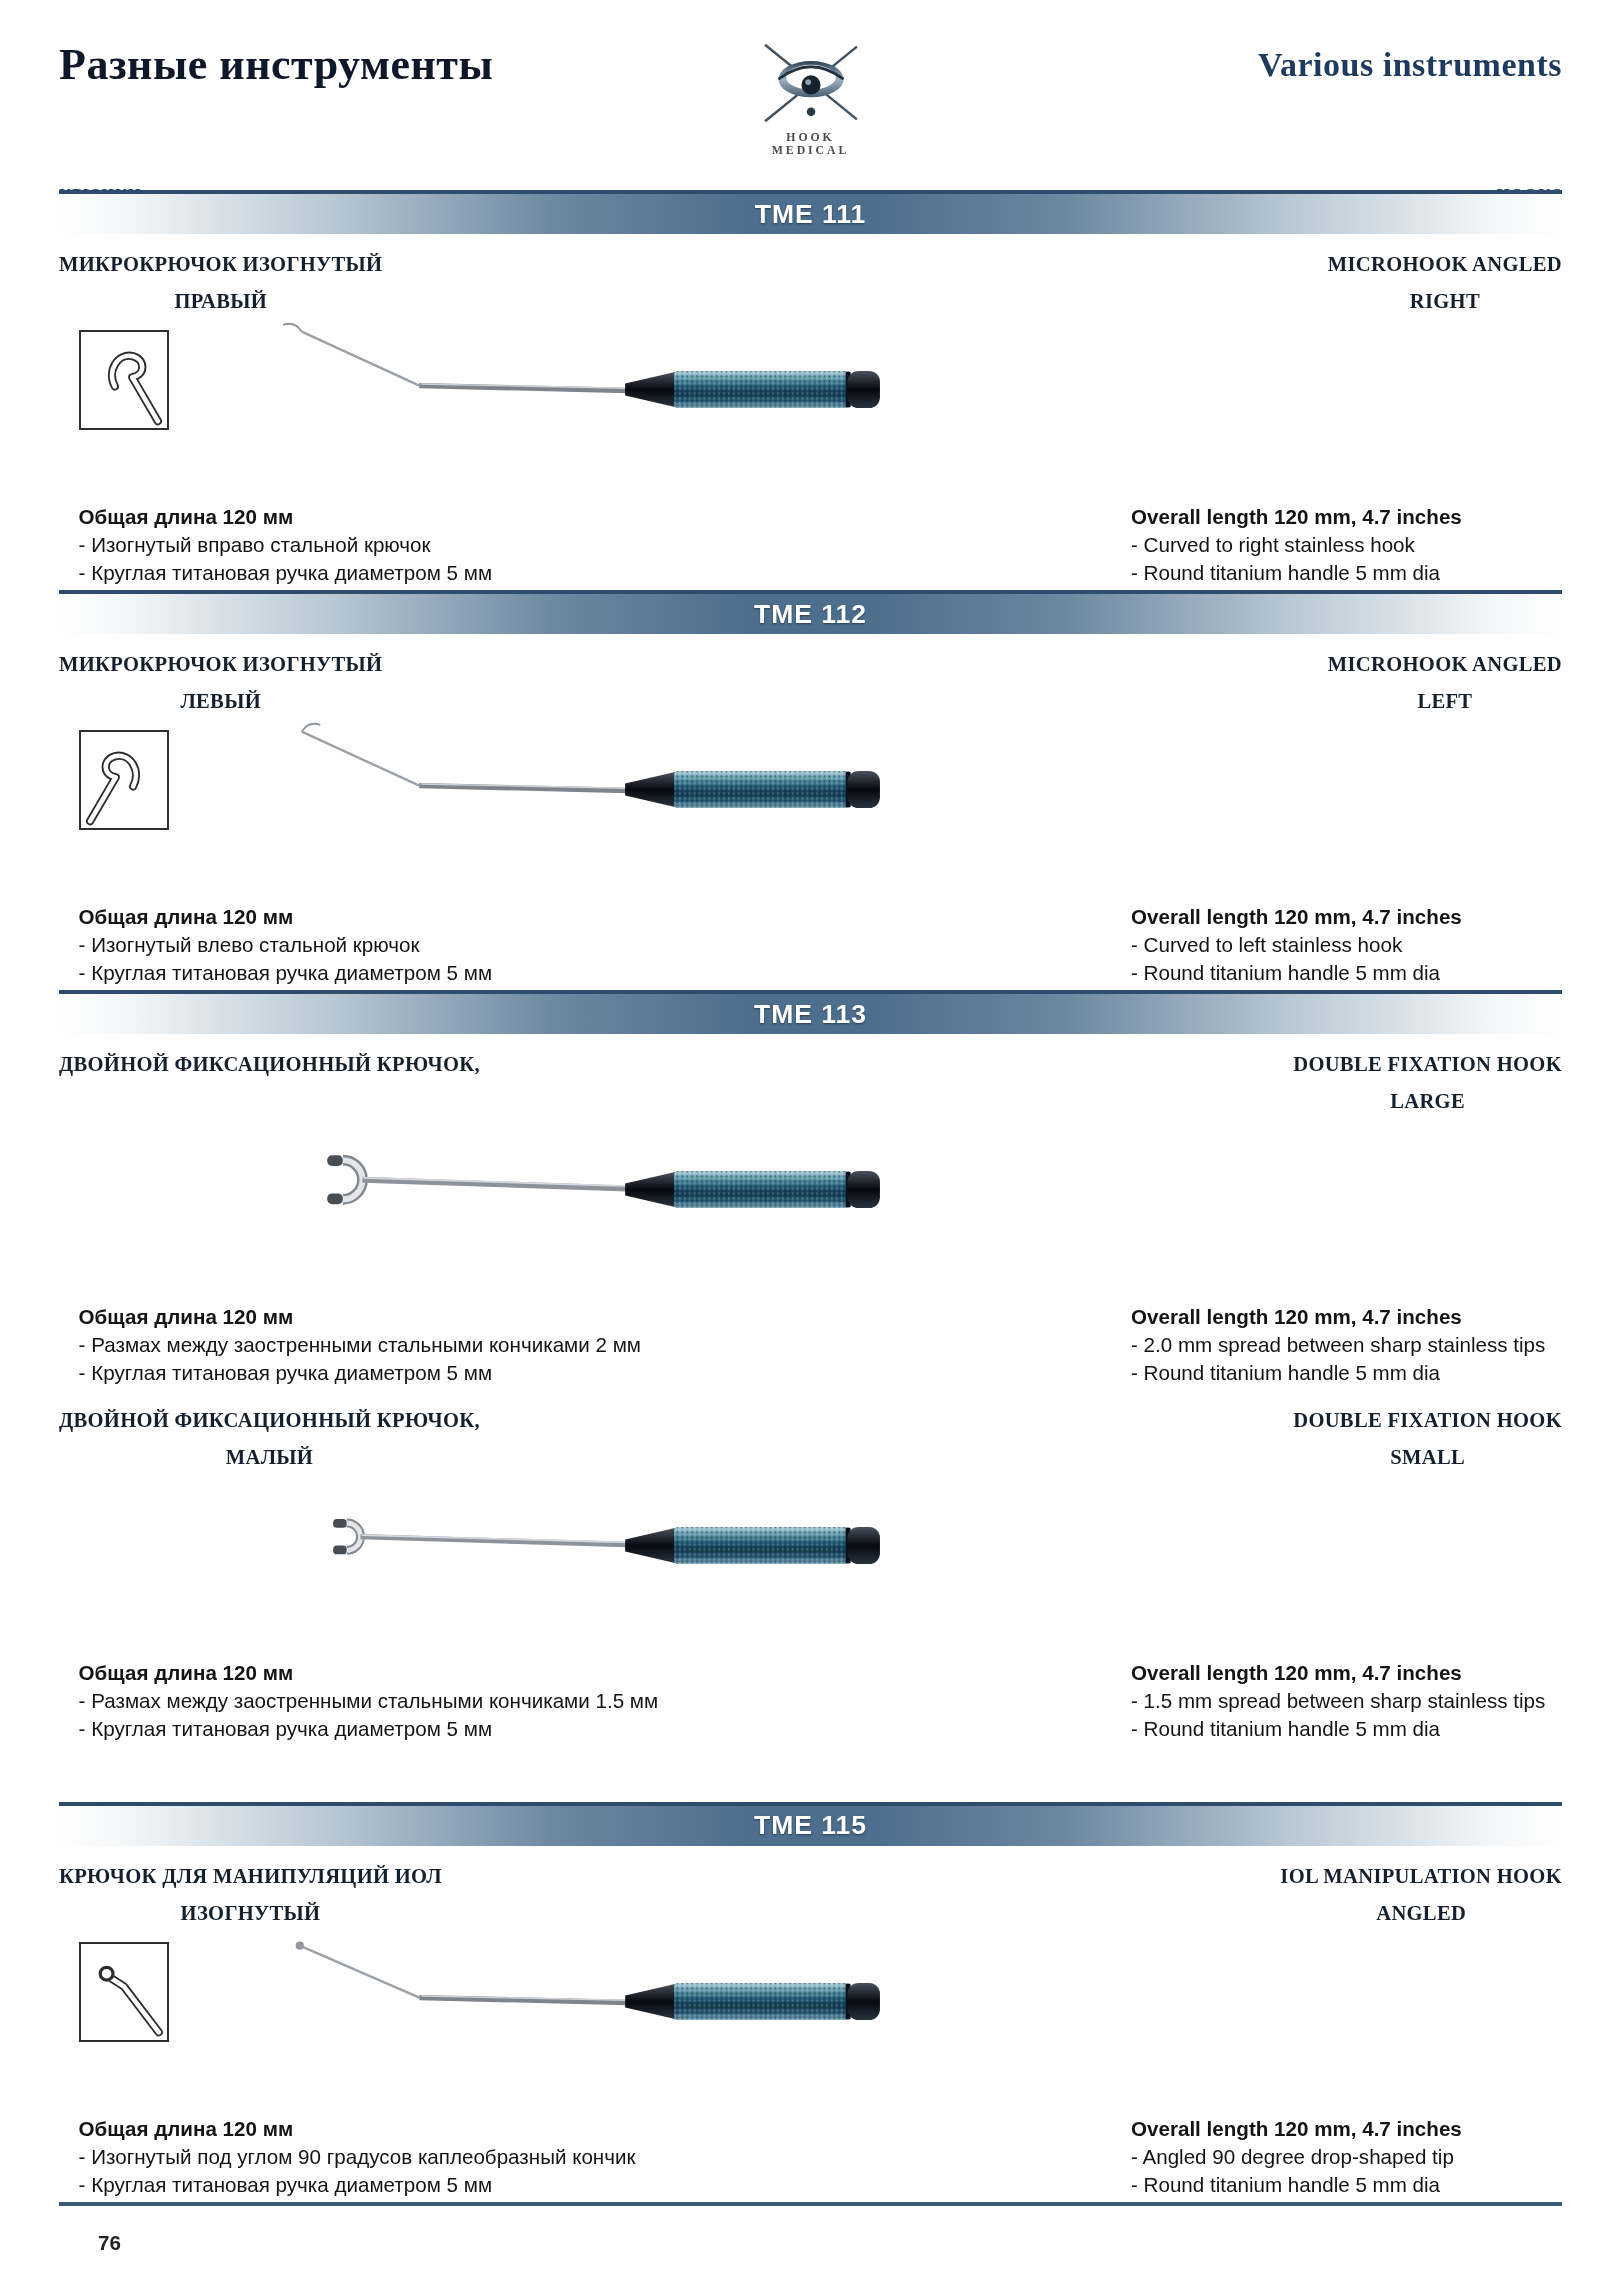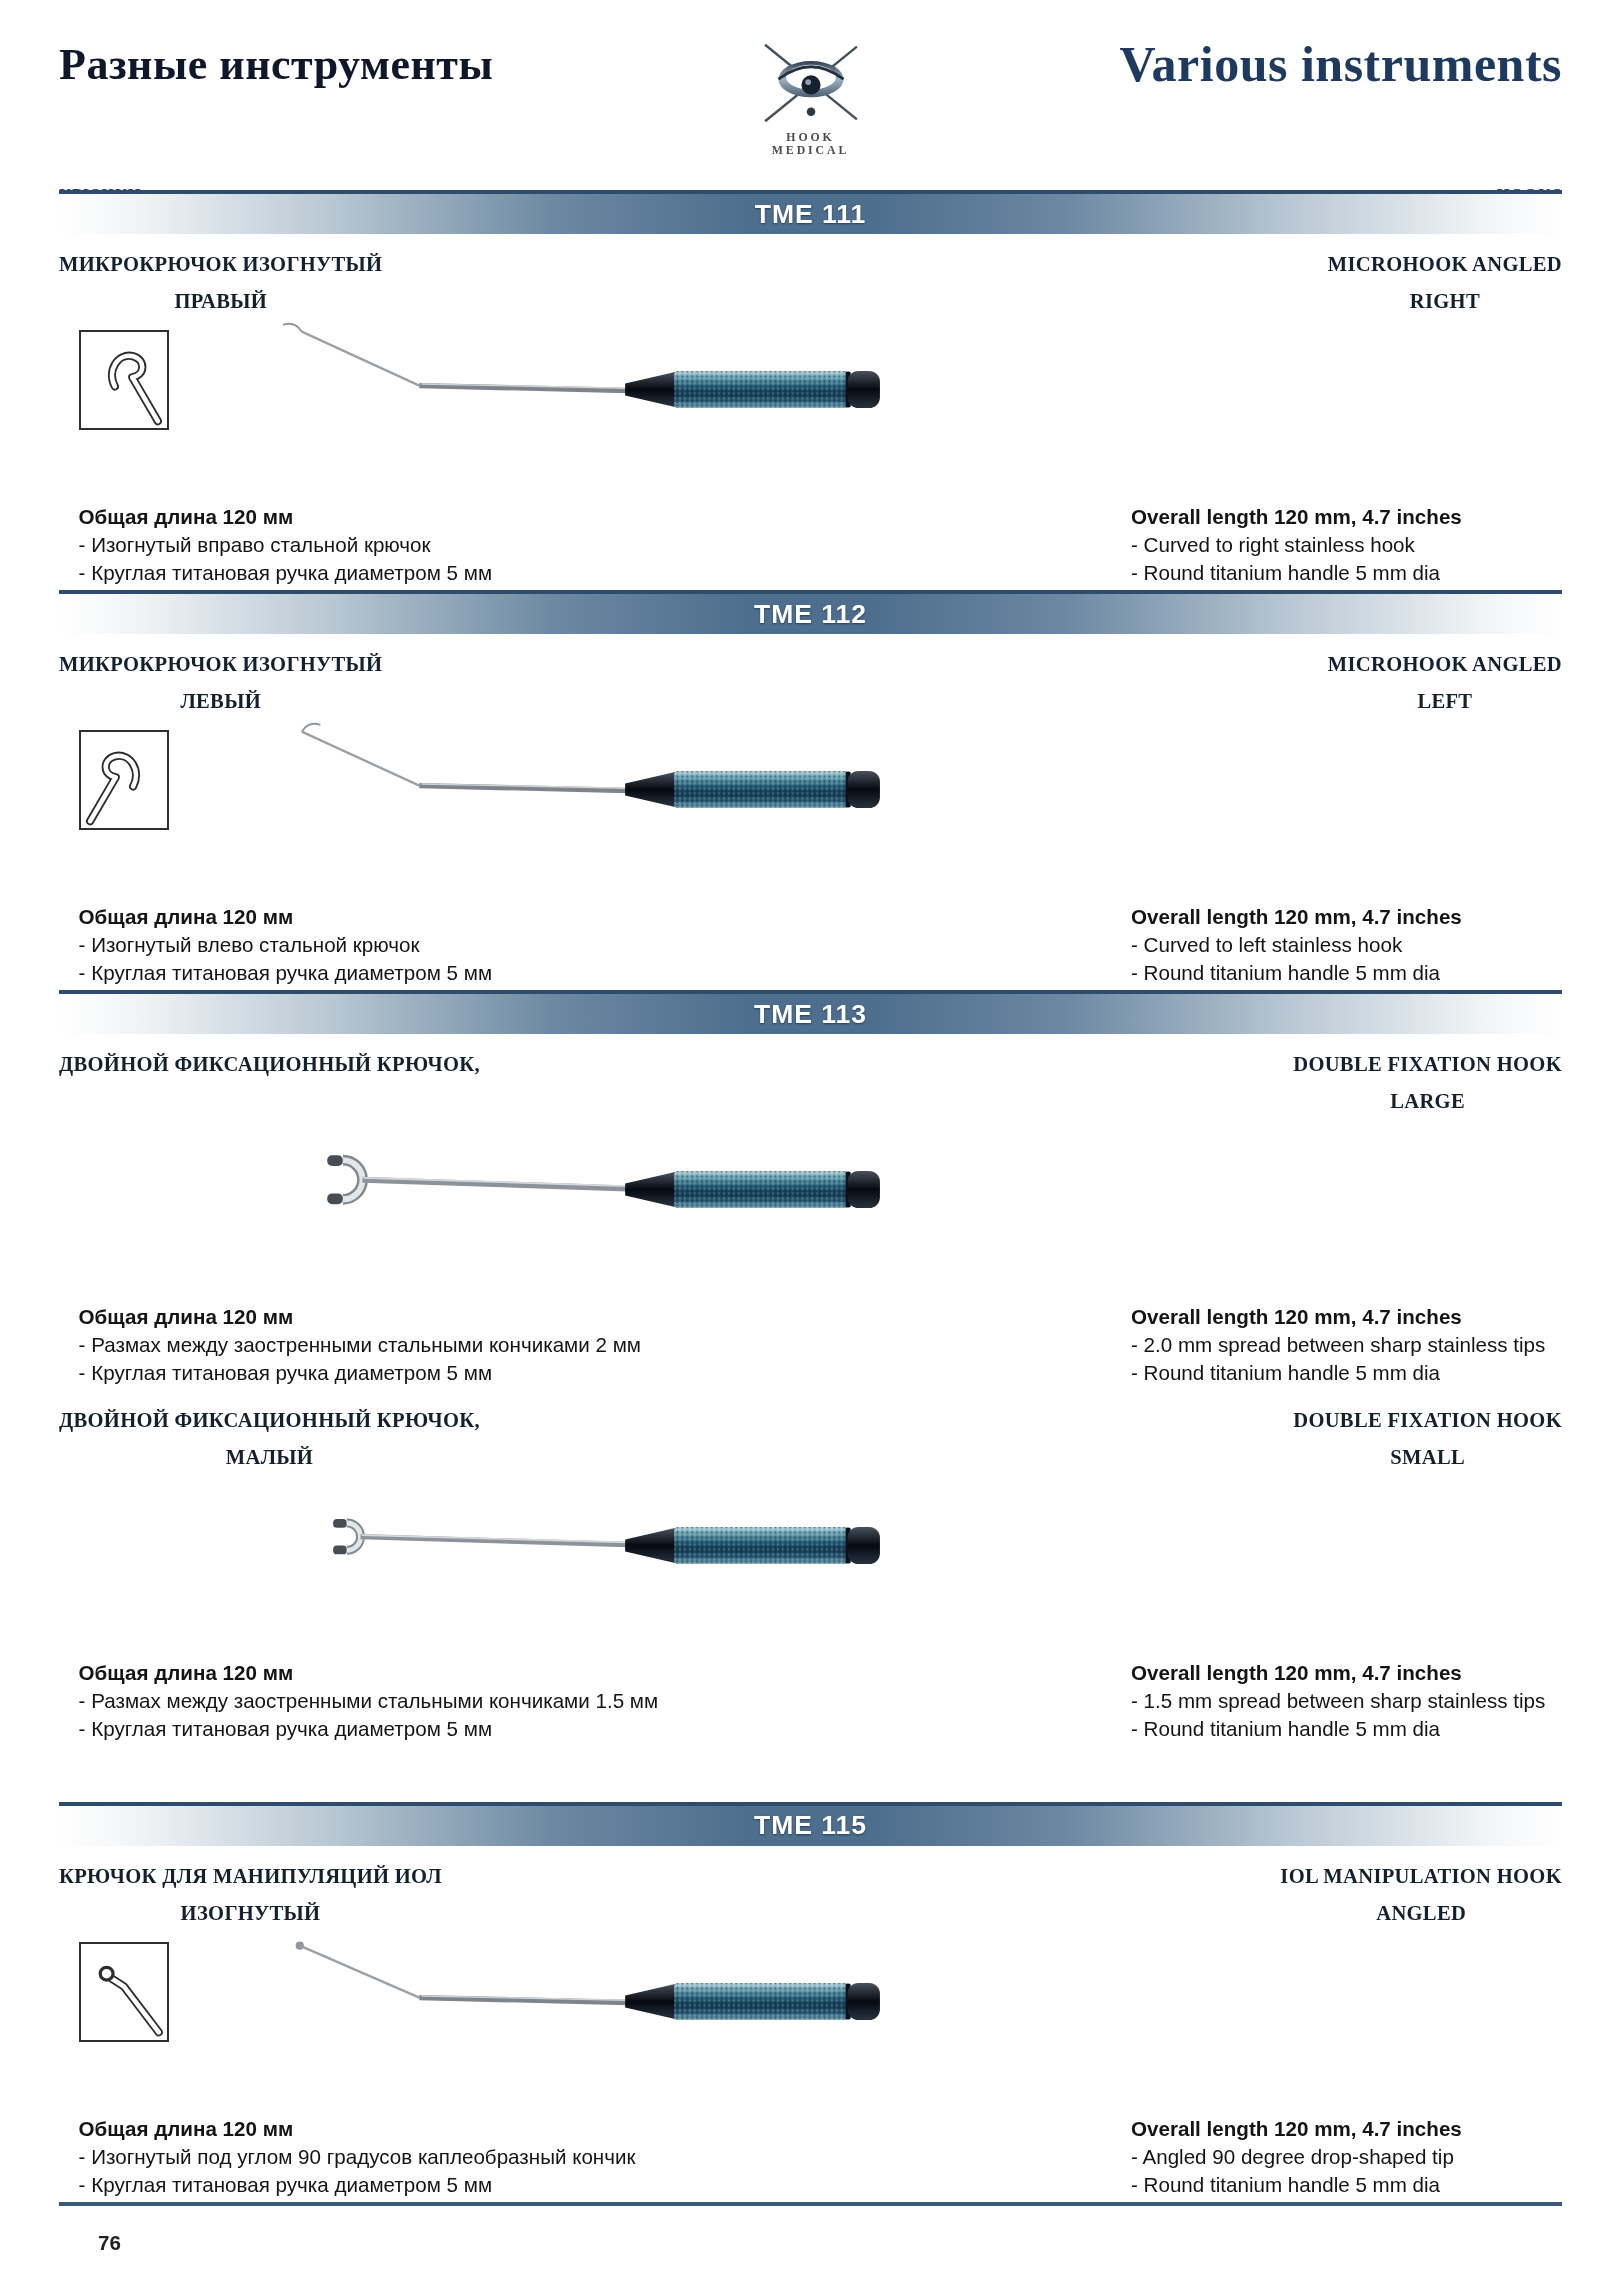--- a/index.html
+++ b/index.html
@@ -4,21 +4,21 @@
 <style>
   html,body{margin:0;padding:0;}
   body{
     width:1621px;height:2293px;background:#ffffff;
     font-family:"Liberation Sans",sans-serif;color:#111;overflow:hidden;
   }
   
   .header{height:190px;box-sizing:border-box;padding:39px 59px 0;position:relative;}
   .header-row1{display:flex;justify-content:space-between;align-items:flex-start;height:55px;}
   .main-title-ru{font-family:"Liberation Serif",serif;font-weight:bold;font-size:44px;line-height:51px;color:#0f172a;letter-spacing:0.5px;}
-  .main-title-en{font-family:"Liberation Serif",serif;font-weight:bold;font-size:50px;line-height:51px;color:#1e3a5f;letter-spacing:0.5px;}
+  .main-title-en{font-family:"Liberation Serif",serif;font-weight:bold;font-size:34px;line-height:51px;color:#1e3a5f;letter-spacing:0.5px;}
   .header-row2{display:flex;justify-content:space-between;margin-top:91px;height:23.5px;text-align:right;}
   .sub-title{font-family:"Liberation Serif",serif;font-weight:bold;font-size:16.7px;color:#1f3c5e;letter-spacing:0.8px;}
   .logo{position:absolute;left:50%;top:39px;transform:translateX(-50%);width:167px;text-align:center;}
   .logo-text{font-family:"Liberation Serif",serif;font-weight:bold;font-size:11.8px;line-height:12.7px;color:#4a4a4a;letter-spacing:2.9px;}
   
   .section{height:400px;box-sizing:border-box;padding:0 59px;position:relative;}
   .banner{height:40px;border-top:4.9px solid #2e4d6c;display:flex;align-items:center;justify-content:center;
     background:linear-gradient(90deg,#ffffff 0%,#f2f5f7 5%,#b9c8d4 18%,#6c88a2 33%,#4d6e8d 46%,#4d6e8d 54%,#6c88a2 67%,#b9c8d4 82%,#f2f5f7 95%,#ffffff 100%);}
   .banner-text{font-weight:bold;font-size:26.5px;color:#ffffff;letter-spacing:1px;text-shadow:0 1px 2px rgba(10,25,40,.55);}
   .titles{display:flex;justify-content:space-between;margin-top:11.8px;height:84px;}

